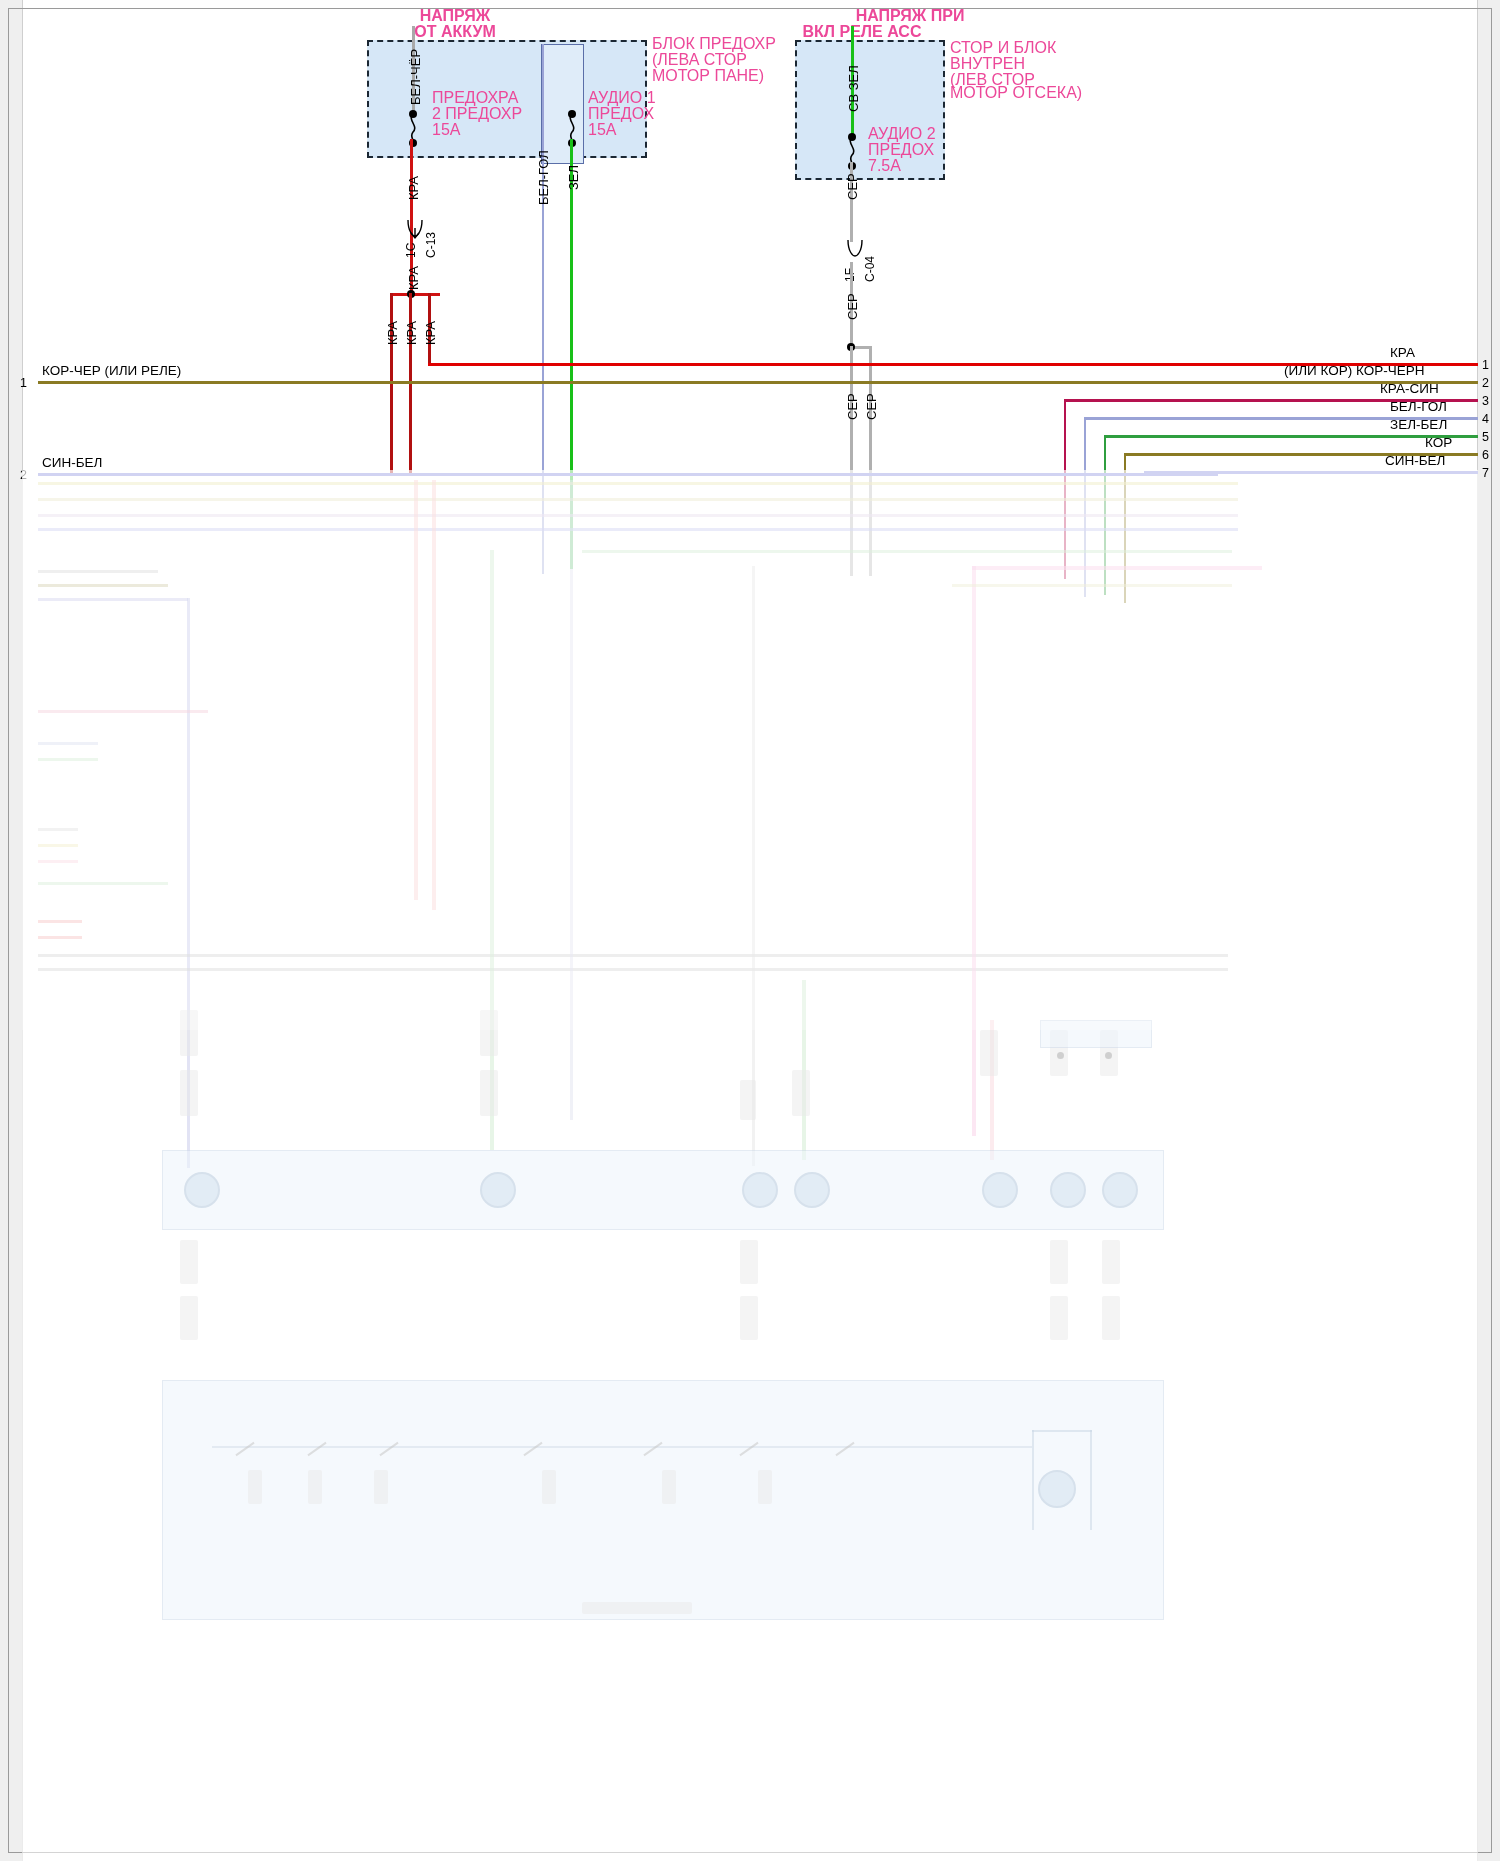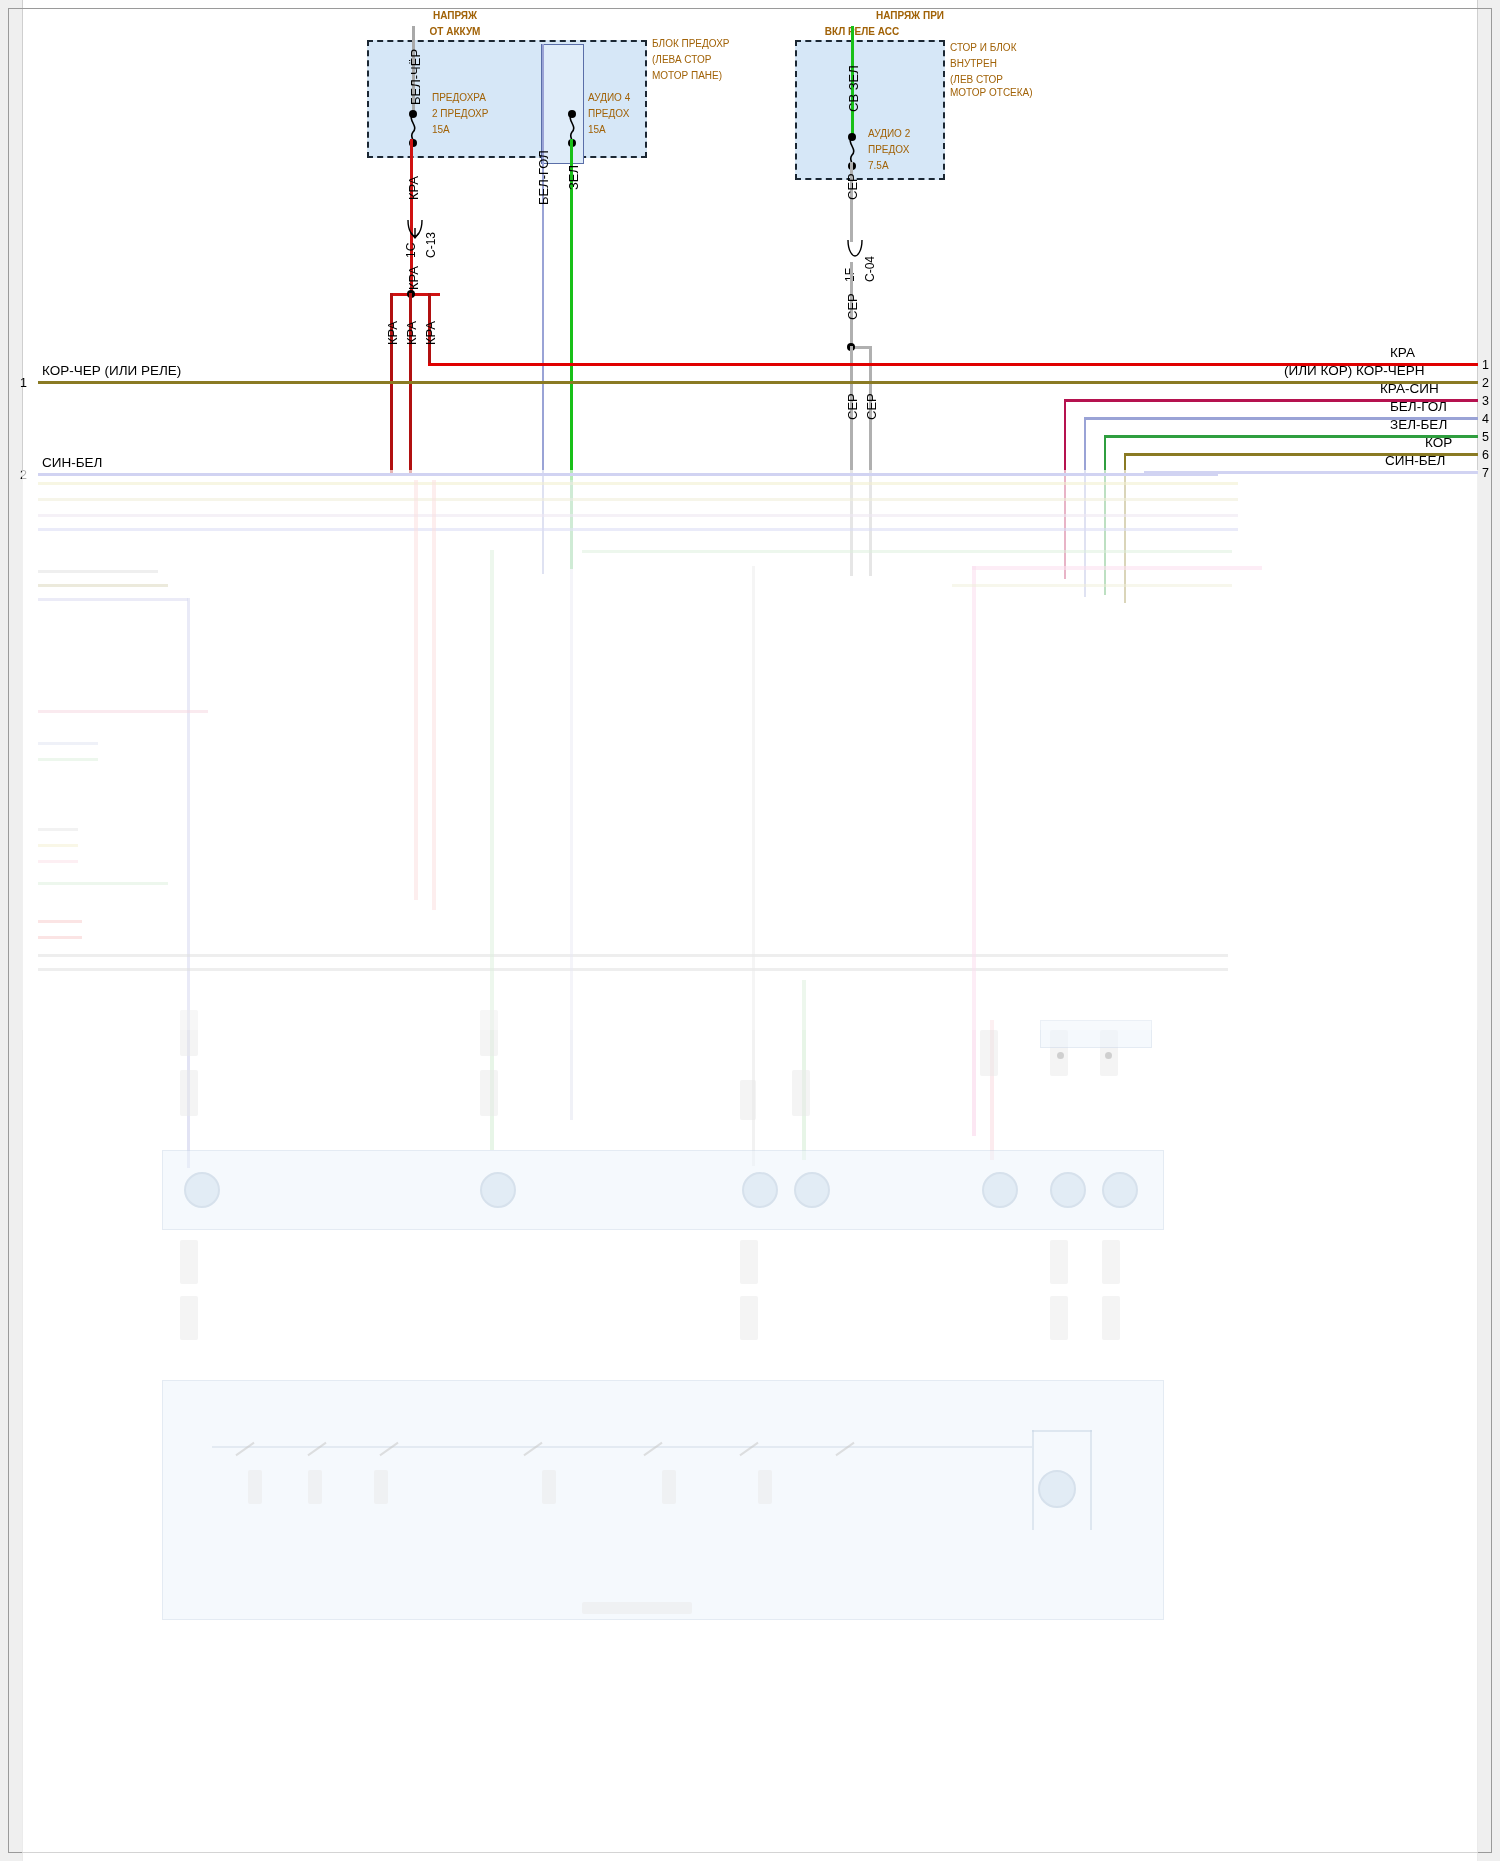--- a/index.html
+++ b/index.html
@@ -8,21 +8,21 @@
 
   
   .frame{position:absolute;left:8px;top:8px;width:1484px;height:1845px;border:1px solid #9a9a9a;box-sizing:border-box;}
   .frame-left{position:absolute;left:0;top:0;width:22px;height:1861px;background:#efefef;border-right:1px solid #cfcfcf;}
   .frame-right{position:absolute;right:0;top:0;width:22px;height:1861px;background:#efefef;border-left:1px solid #cfcfcf;}
 
   
   .fusebox{position:absolute;background:#d6e7f7;border:2px dashed #1b2733;box-sizing:border-box;}
   .innerbox{position:absolute;background:#dfecf9;border:1px solid #5a6ea8;box-sizing:border-box;}
 
-  .lbl{position:absolute;font-size:10px;color:#a16207;line-height:15.5px;white-space:nowrap;}
+  .lbl{position:absolute;font-size:16px;color:#ec4899;line-height:15.5px;white-space:nowrap;}
   .lbl.c{text-align:center;}
   .vlbl{position:absolute;font-size:13px;color:#000;white-space:nowrap;
         transform:rotate(-90deg);transform-origin:left top;}
 
   .wire{position:absolute;}
   .vw{width:3px;}
   .hw{height:3px;}
 
   .dot{position:absolute;width:8px;height:8px;border-radius:50%;background:#000;}
 
@@ -72,21 +72,21 @@
 
   <div class="lbl" style="left:432px;top:90px;">ПРЕДОХРА</div>
   <div class="lbl" style="left:432px;top:106px;">2 ПРЕДОХР</div>
   <div class="lbl" style="left:432px;top:122px;">15A</div>
 
   <div class="dot" style="left:568px;top:110px;"></div>
   <svg class="fuse" style="left:565px;top:114px;" viewBox="0 0 14 30">
     <path d="M7 0 C 1 6, 13 12, 7 18 C 3 23, 9 26, 7 30" stroke="#000" stroke-width="1.6" fill="none"></path>
   </svg>
   <div class="dot" style="left:568px;top:139px;"></div>
-  <div class="lbl" style="left:588px;top:90px;">АУДИО 4</div>
+  <div class="lbl" style="left:588px;top:90px;">АУДИО 1</div>
   <div class="lbl" style="left:588px;top:106px;">ПРЕДОХ</div>
   <div class="lbl" style="left:588px;top:122px;">15A</div>
 
   <div class="wire vw" style="left:542px;top:44px;width:2px;height:530px;background:#9aa3d6;"></div>
   <div class="vlbl" style="left:536px;top:205px;">БЕЛ-ГОЛ</div>
 
   <div class="wire vw" style="left:570px;top:139px;background:#18c018;height:430px;"></div>
   <div class="vlbl" style="left:566px;top:190px;">ЗЕЛ</div>
 
   <div class="wire vw" style="left:410px;top:139px;background:#cf1111;height:155px;"></div>

